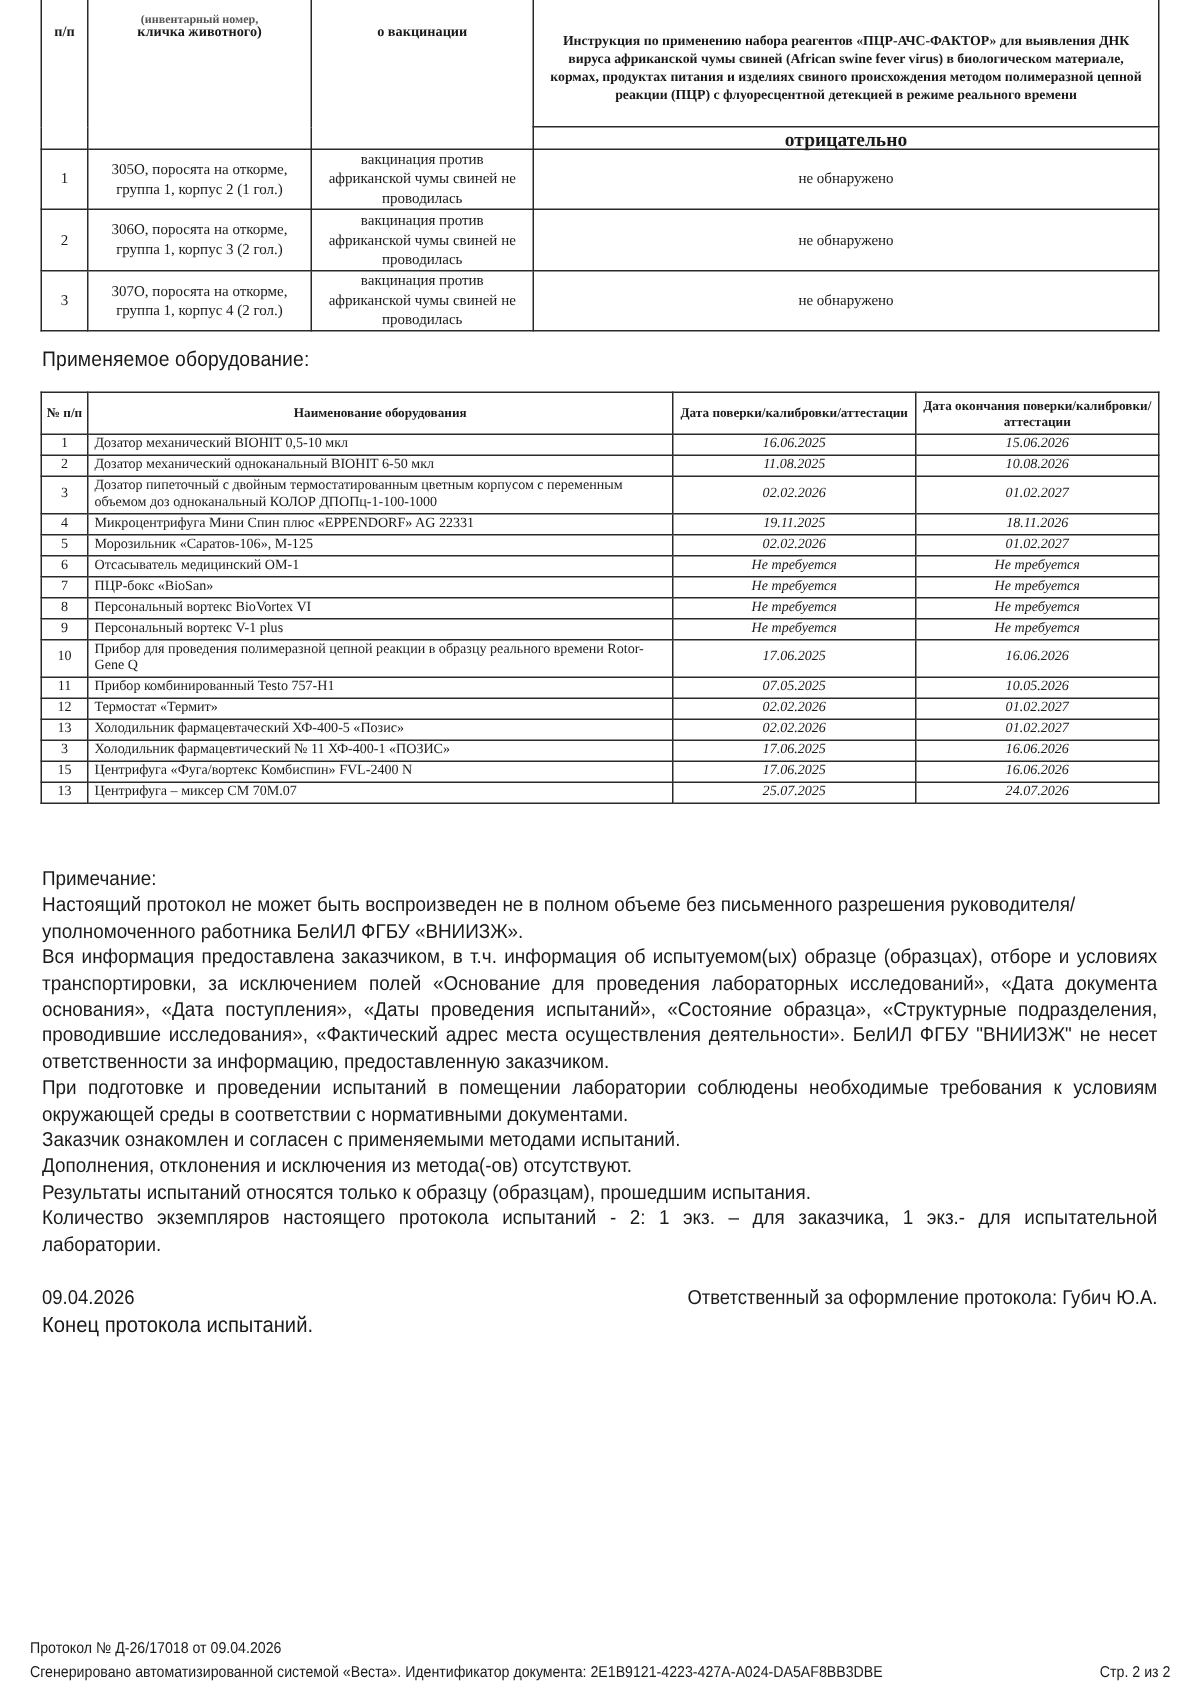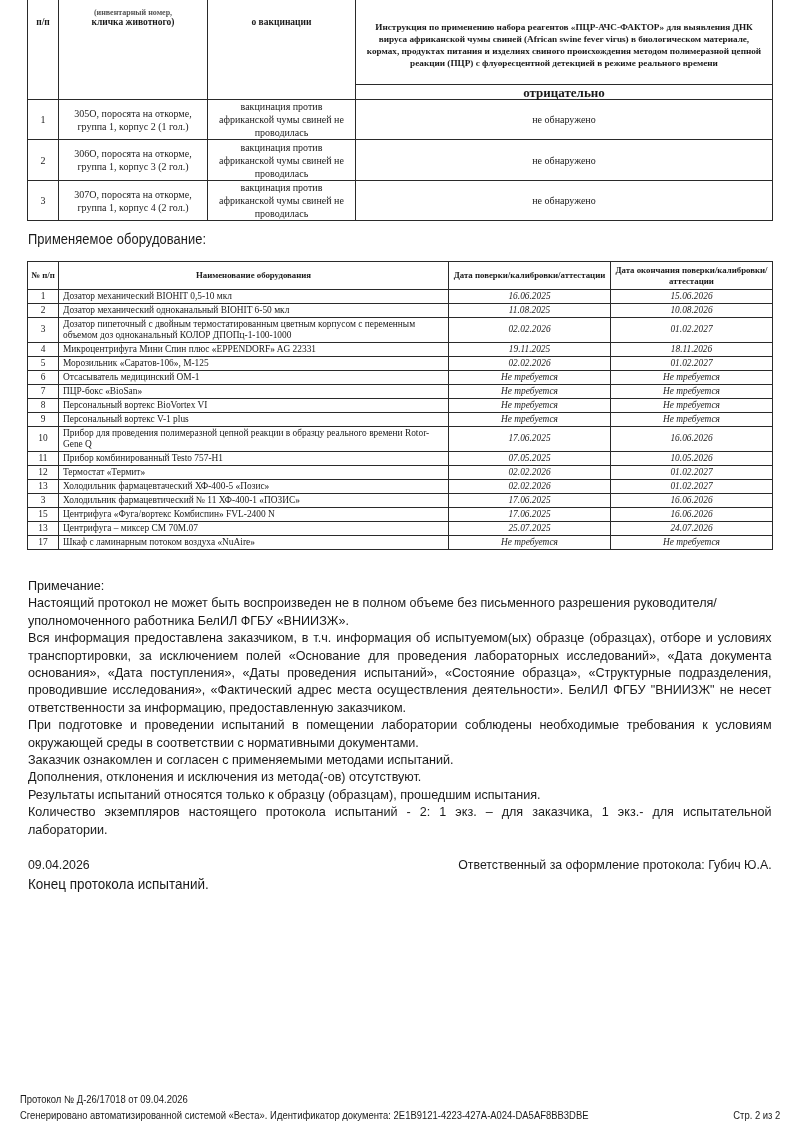--- a/index.html
+++ b/index.html
@@ -181,26 +181,20 @@
         <td>Центрифуга «Фуга/вортекс Комбиспин» FVL-2400 N</td>
         <td class="c">17.06.2025</td>
         <td class="c">16.06.2026</td>
       </tr>
       <tr>
         <td class="num">13</td>
         <td>Центрифуга – миксер СМ 70М.07</td>
         <td class="c">25.07.2025</td>
         <td class="c">24.07.2026</td>
       </tr>
-      <tr>
-        <td class="num">17</td>
-        <td>Шкаф с ламинарным потоком воздуха «NuAire»</td>
-        <td class="c">Не требуется</td>
-        <td class="c">Не требуется</td>
-      </tr>
     </tbody>
 </table>
 
 <div class="notes">
   <p>Примечание:</p>
   <p style="text-align:left">Настоящий протокол не может быть воспроизведен не в полном объеме без письменного разрешения руководителя/уполномоченного работника БелИЛ ФГБУ «ВНИИЗЖ».</p>
   <p>Вся информация предоставлена заказчиком, в т.ч. информация об испытуемом(ых) образце (образцах), отборе и условиях транспортировки, за исключением полей «Основание для проведения лабораторных исследований», «Дата документа основания», «Дата поступления», «Даты проведения испытаний», «Состояние образца», «Структурные подразделения, проводившие исследования», «Фактический адрес места осуществления деятельности». БелИЛ ФГБУ "ВНИИЗЖ" не несет ответственности за информацию, предоставленную заказчиком.</p>
   <p>При подготовке и проведении испытаний в помещении лаборатории соблюдены необходимые требования к условиям окружающей среды в соответствии с нормативными документами.</p>
   <p>Заказчик ознакомлен и согласен с применяемыми методами испытаний.</p>
   <p>Дополнения, отклонения и исключения из метода(-ов) отсутствуют.</p>

